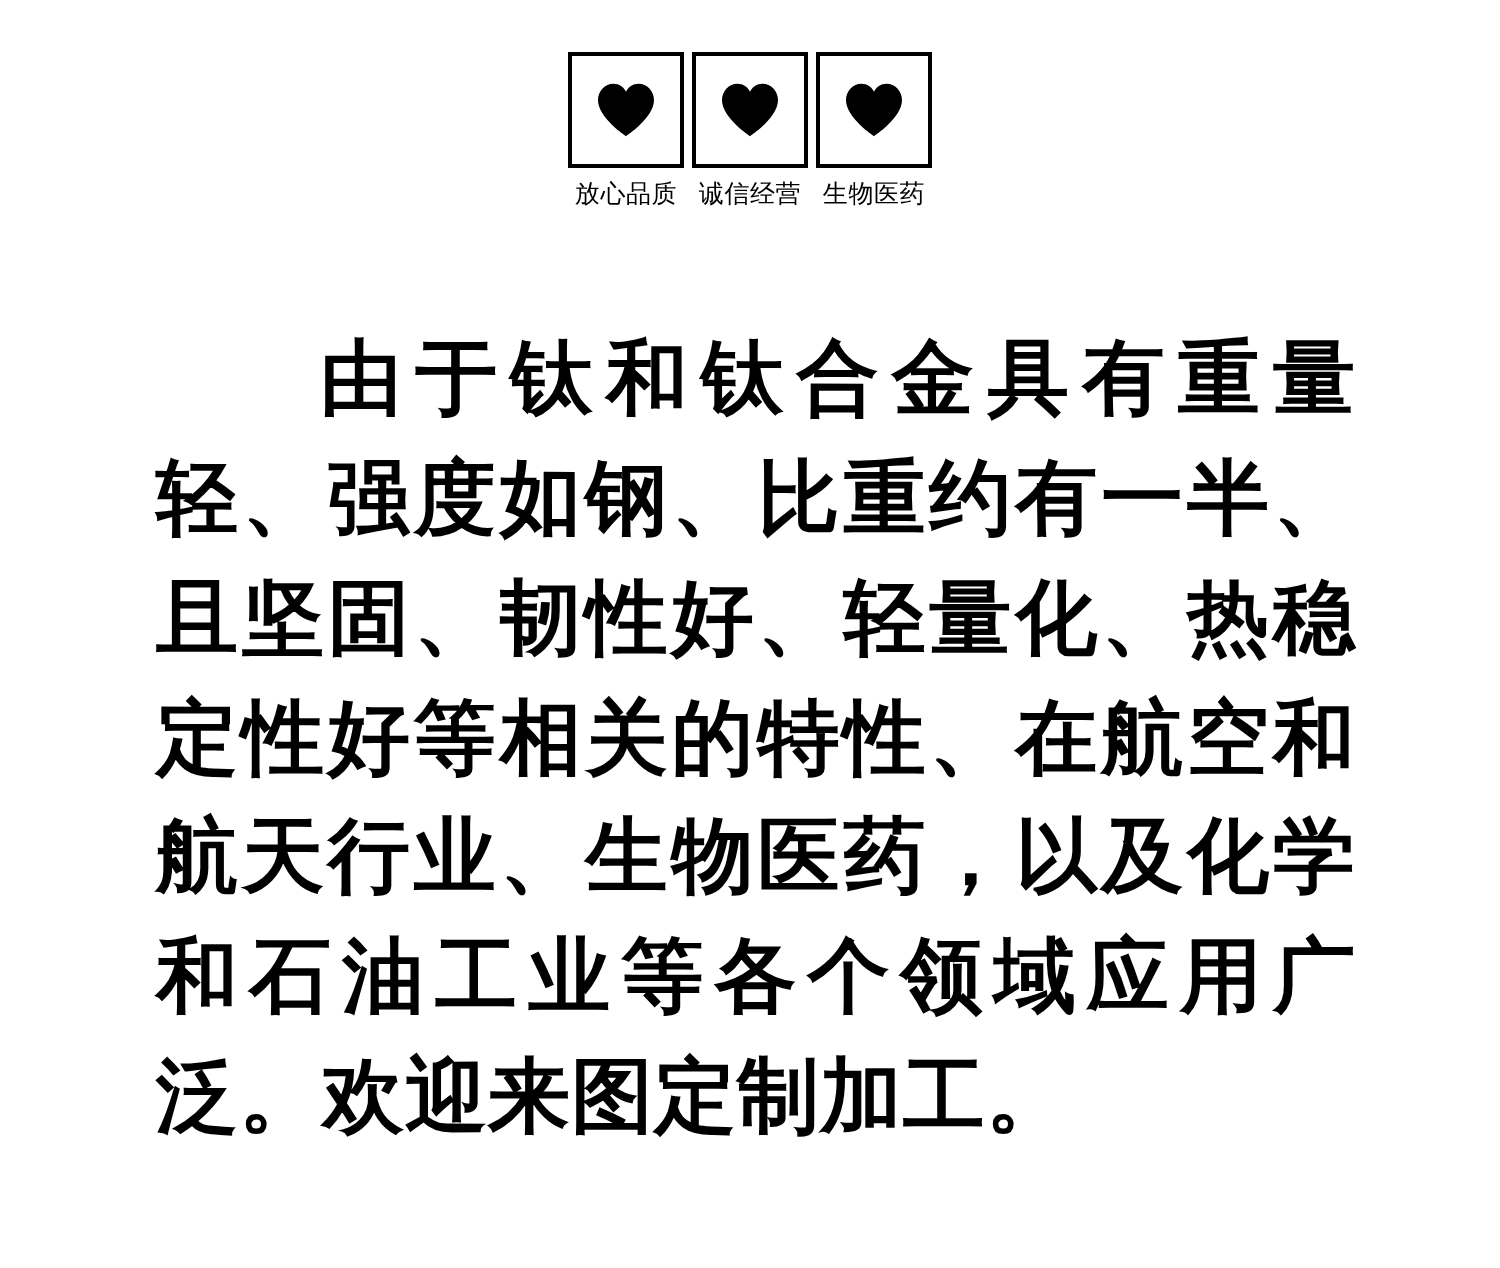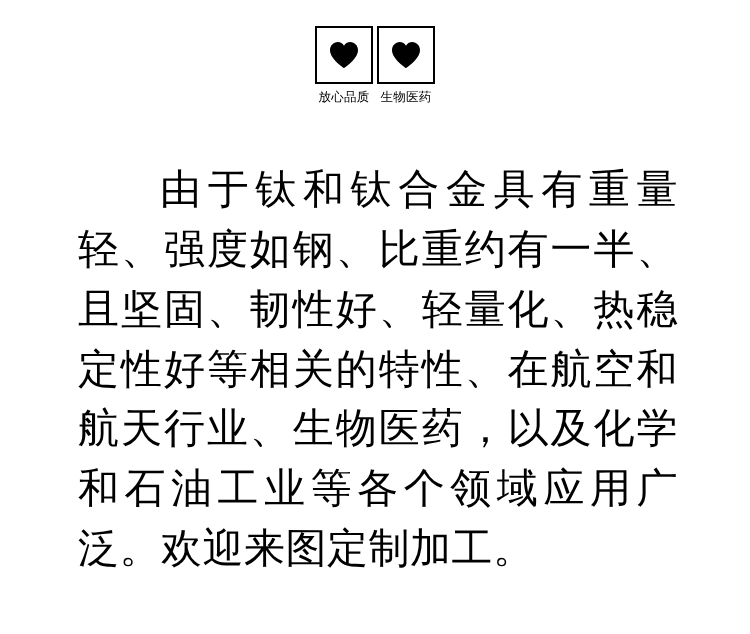--- a/index.html
+++ b/index.html
@@ -61,21 +61,21 @@
     font-family: "DejaVu Sans", "Liberation Sans", sans-serif;
   }
 
   
   .body-copy {
     position: absolute;
     top: 160px;
     left: 78px;
     width: 600px;
     font-size: 41px;
-    font-weight: normal;
+    font-weight: bold;
     line-height: 1.46;
     color: #000000;
     letter-spacing: 0.5px;
     text-indent: 82px;
     text-align: justify;
     text-justify: inter-character;
     font-family: "DejaVu Sans", "Liberation Sans", sans-serif;
   }
 </style>
 </head>
@@ -87,20 +87,28 @@
 
     <div class="badge">
       <div class="badge-box">
         <svg class="heart-icon" viewBox="0 0 32 30" aria-hidden="true">
           <path d="M16 29C16 29 1 19.2 1 9.8C1 4.9 4.7 1 9.3 1C12.3 1 14.8 2.7 16 5.2C17.2 2.7 19.7 1 22.7 1C27.3 1 31 4.9 31 9.8C31 19.2 16 29 16 29Z" fill="#000000"></path>
         </svg>
       </div>
       <div class="badge-label">放心品质</div>
     </div>
 
+    <div class="badge">
+      <div class="badge-box">
+        <svg class="heart-icon" viewBox="0 0 32 30" aria-hidden="true">
+          <path d="M16 29C16 29 1 19.2 1 9.8C1 4.9 4.7 1 9.3 1C12.3 1 14.8 2.7 16 5.2C17.2 2.7 19.7 1 22.7 1C27.3 1 31 4.9 31 9.8C31 19.2 16 29 16 29Z" fill="#000000"></path>
+        </svg>
+      </div>
+      <div class="badge-label">诚信经营</div>
+    </div>
 
 
     <div class="badge">
       <div class="badge-box">
         <svg class="heart-icon" viewBox="0 0 32 30" aria-hidden="true">
           <path d="M16 29C16 29 1 19.2 1 9.8C1 4.9 4.7 1 9.3 1C12.3 1 14.8 2.7 16 5.2C17.2 2.7 19.7 1 22.7 1C27.3 1 31 4.9 31 9.8C31 19.2 16 29 16 29Z" fill="#000000"></path>
         </svg>
       </div>
       <div class="badge-label">生物医药</div>
     </div>

